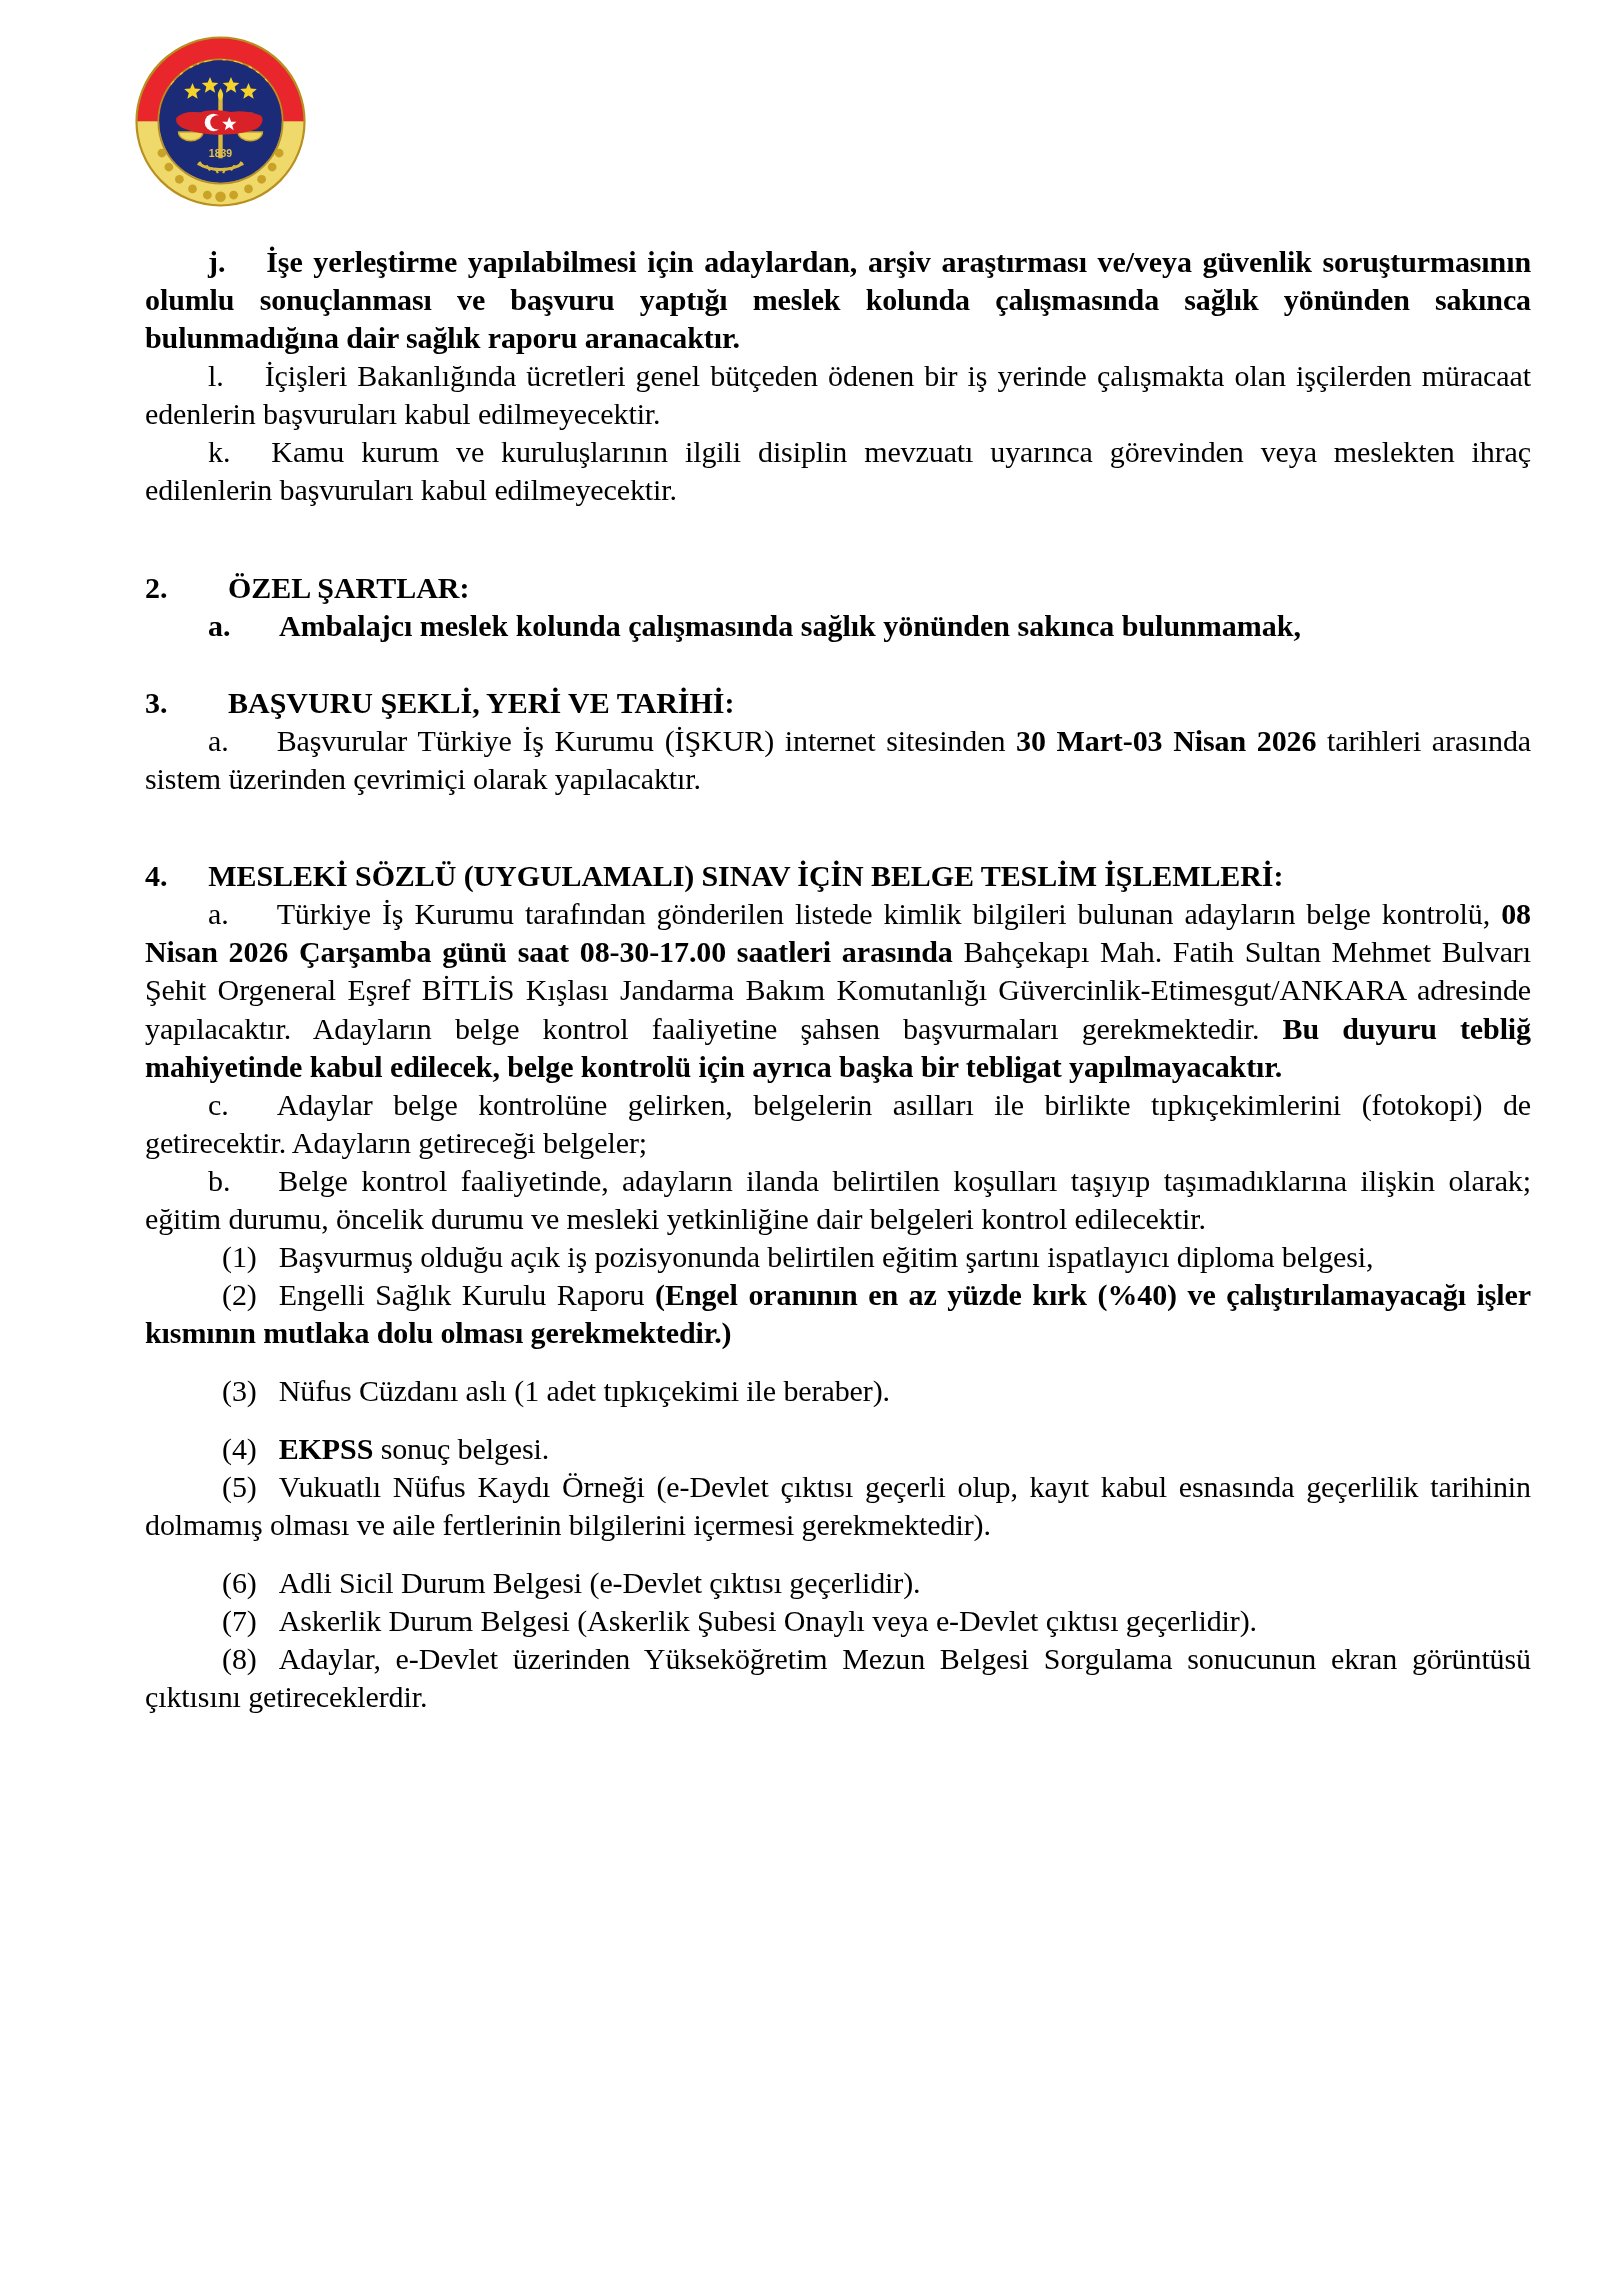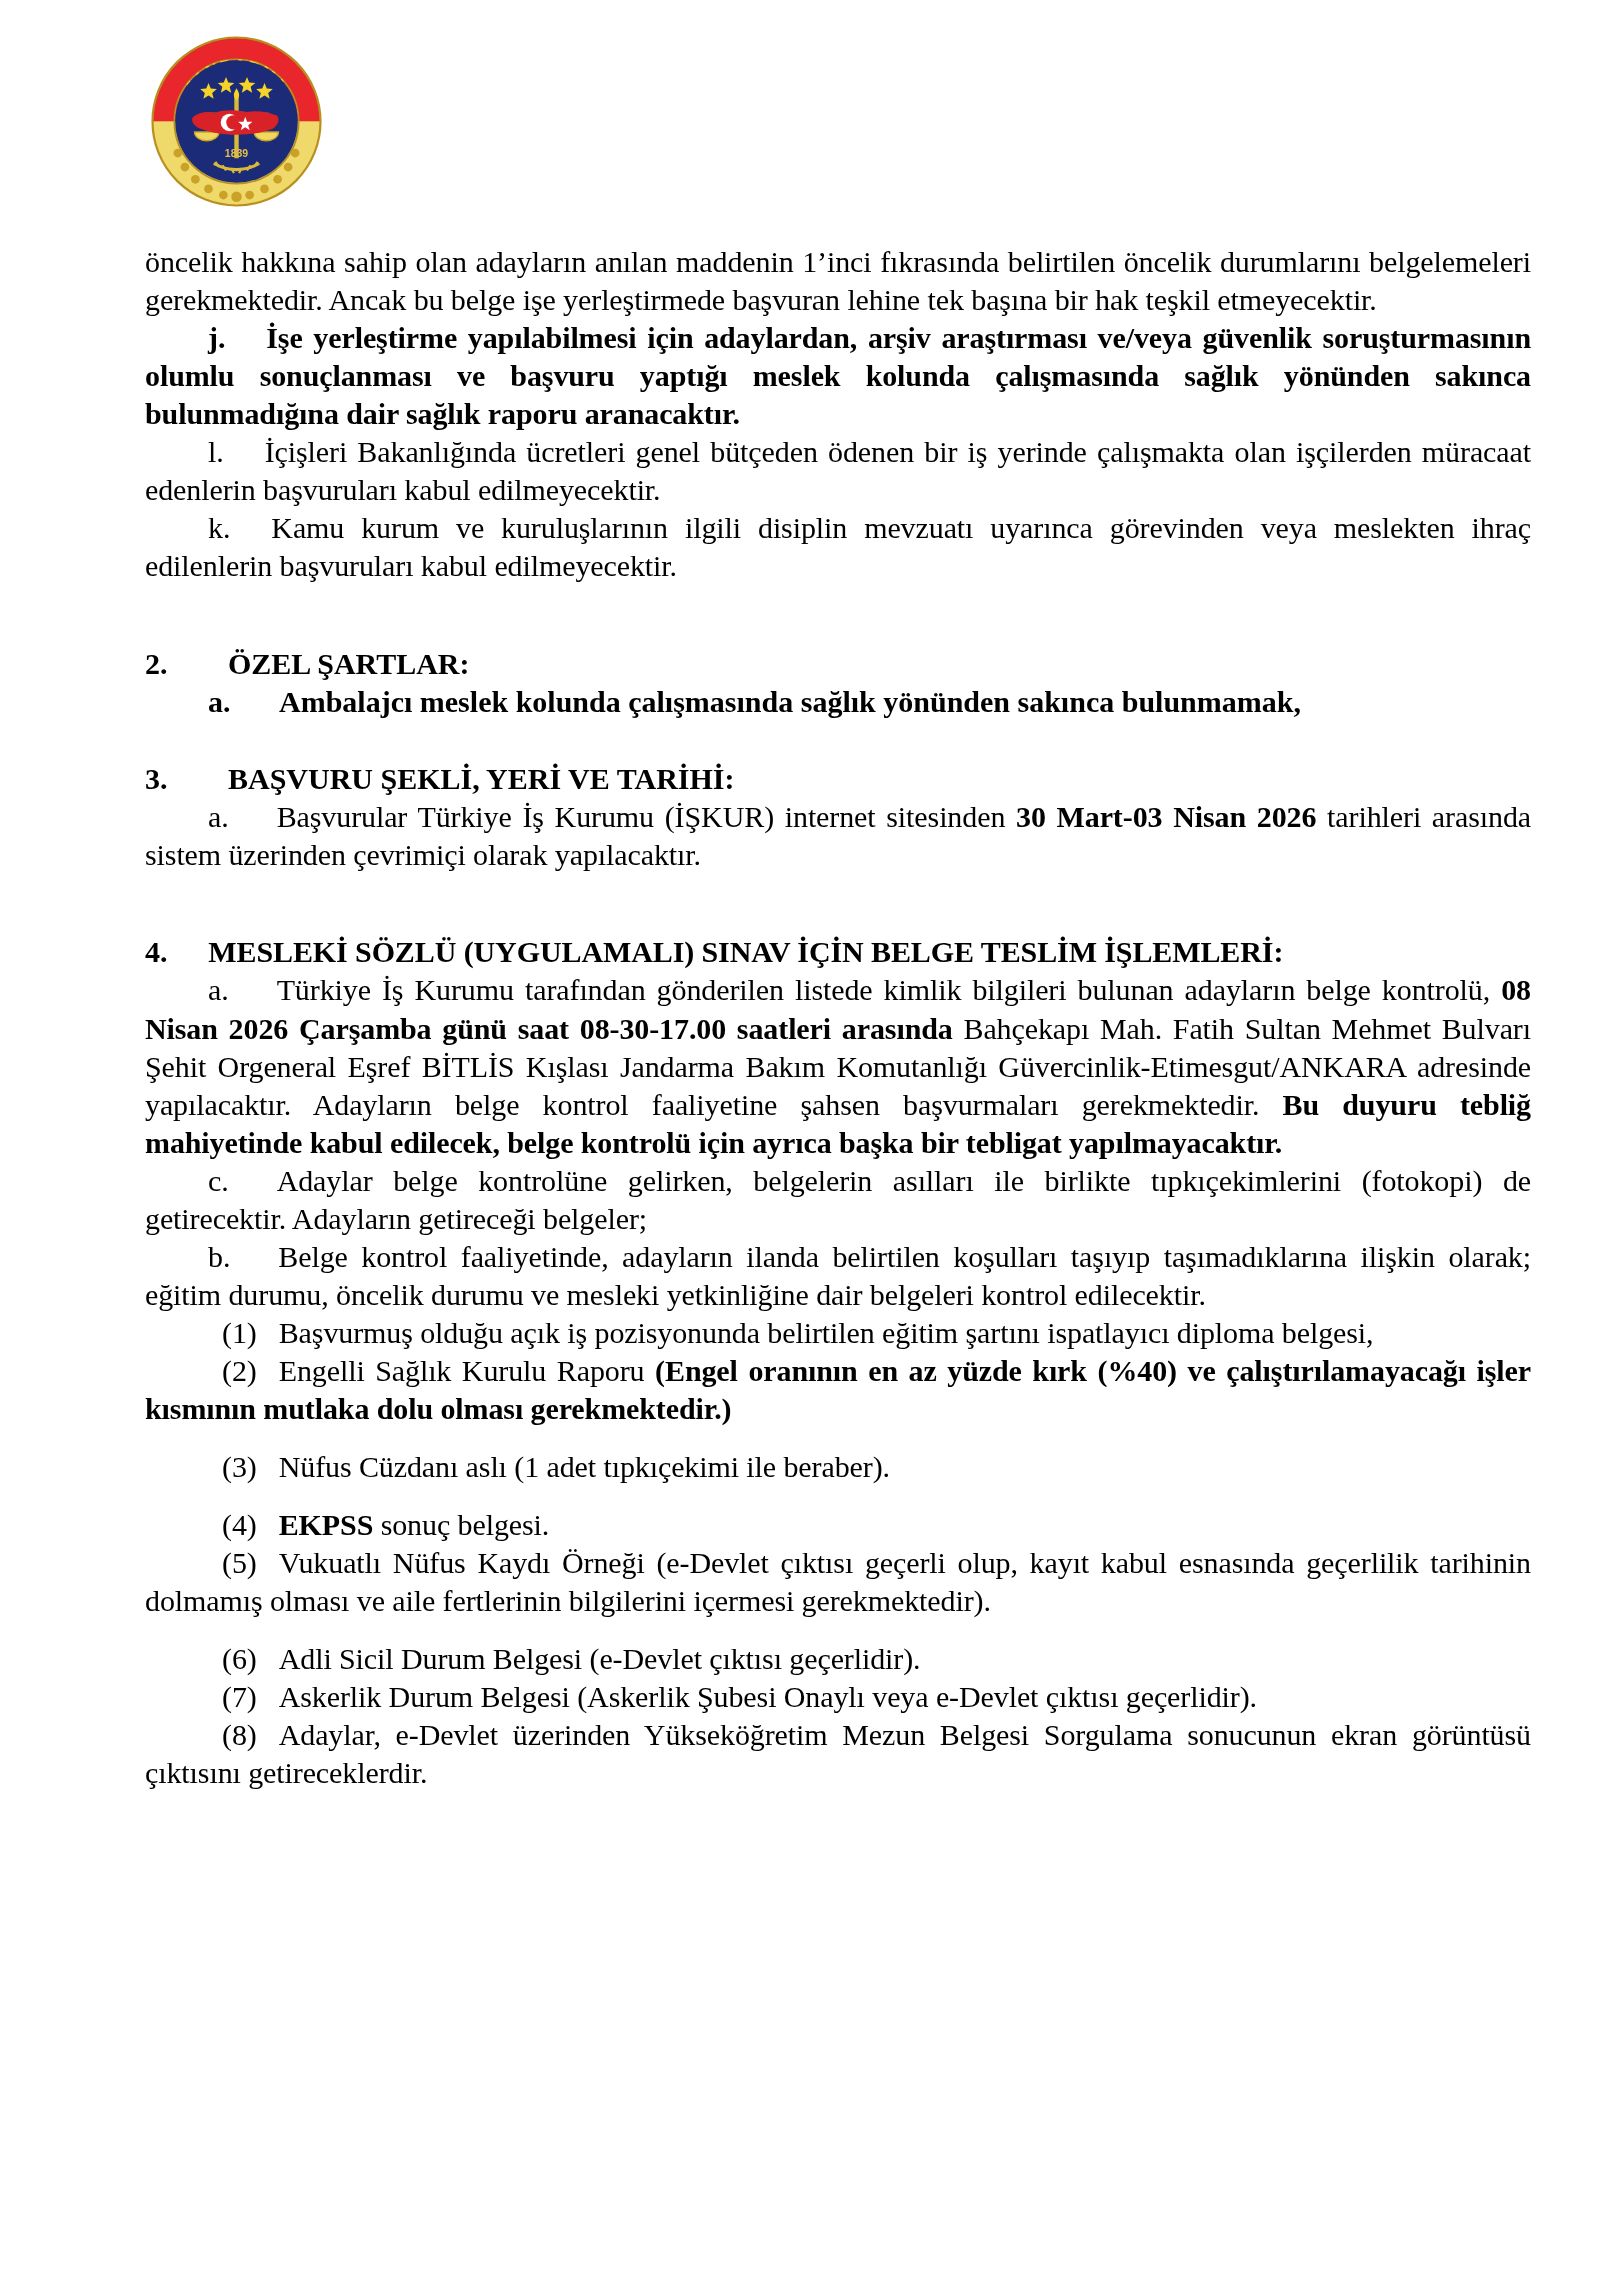--- a/index.html
+++ b/index.html
@@ -15,21 +15,21 @@
     background: #ffffff;
     overflow: hidden;
     font-family: "Liberation Serif", "DejaVu Serif", serif;
     color: #000000;
     box-sizing: border-box;
   }
 
   
   .emblem-wrap {
     position: absolute;
-    left: 149px;
+    left: 133px;
     top: 34px;
     width: 175px;
     height: 175px;
   }
   .emblem-svg { display: block; width: 175px; height: 175px; }
 
   
   .body-block {
     position: absolute;
     left: 145px;
@@ -165,21 +165,20 @@
 
       <text x="100" y="141" text-anchor="middle" font-family="Liberation Sans, sans-serif" font-size="12" font-weight="bold" fill="#E2C04A">1839</text>
 
       <path d="M74 148 Q 100 162 126 148" fill="none" stroke="#D9B93C" stroke-width="3.5"></path>
       <path d="M76 146 L 80 152 M84 150 L 88 156 M94 153 L 97 159 M106 153 L 103 159 M116 150 L 112 156 M124 146 L 120 152" stroke="#D9B93C" stroke-width="2.5" fill="none"></path>
     </svg>
   </div>
 
   <div class="body-block">
 
-    <p class="para">öncelik hakkına sahip olan adayların anılan maddenin 1’inci fıkrasında belirtilen öncelik durumlarını belgelemeleri gerekmektedir. Ancak bu belge işe yerleştirmede başvuran lehine tek başına bir hak teşkil etmeyecektir.</p>
 
     <p class="para ind-a"><span class="b">j.</span><span class="tab"></span><span class="b">İşe yerleştirme yapılabilmesi için adaylardan, arşiv araştırması ve/veya güvenlik soruşturmasının olumlu sonuçlanması ve başvuru yaptığı meslek kolunda çalışmasında sağlık yönünden sakınca bulunmadığına dair sağlık raporu aranacaktır.</span></p>
 
     <p class="para ind-a"><span>l.</span><span class="tab"></span><span>İçişleri Bakanlığında ücretleri genel bütçeden ödenen bir iş yerinde çalışmakta olan işçilerden müracaat edenlerin başvuruları kabul edilmeyecektir.</span></p>
 
     <p class="para ind-a"><span>k.</span><span class="tab"></span><span>Kamu kurum ve kuruluşlarının ilgili disiplin mevzuatı uyarınca görevinden veya meslekten ihraç edilenlerin başvuruları kabul edilmeyecektir.</span></p>
 
     <div class="spacer-lg"></div>
 
     <div class="head-row">

